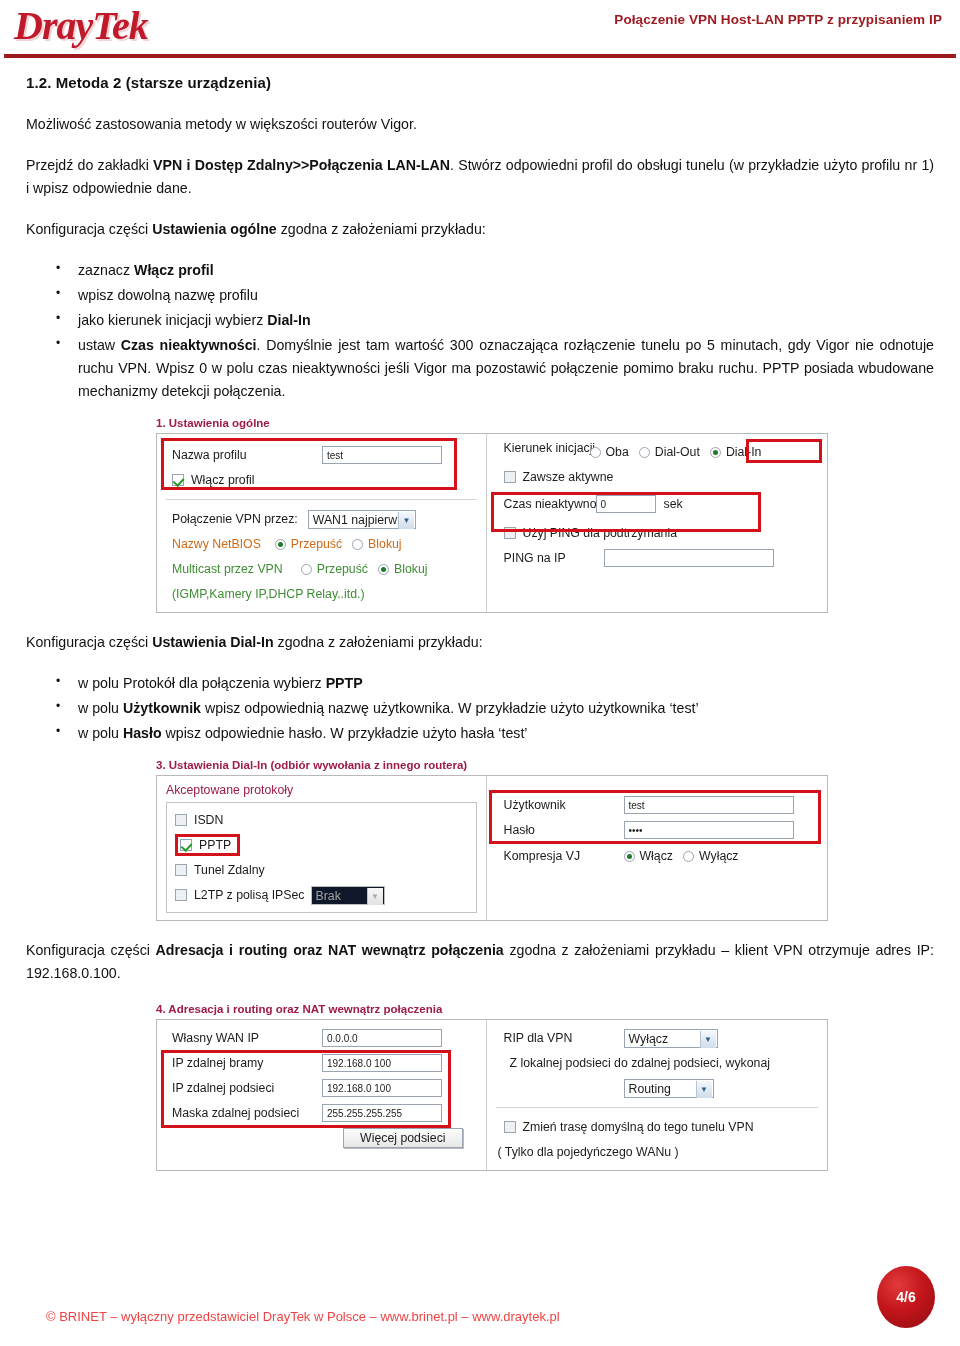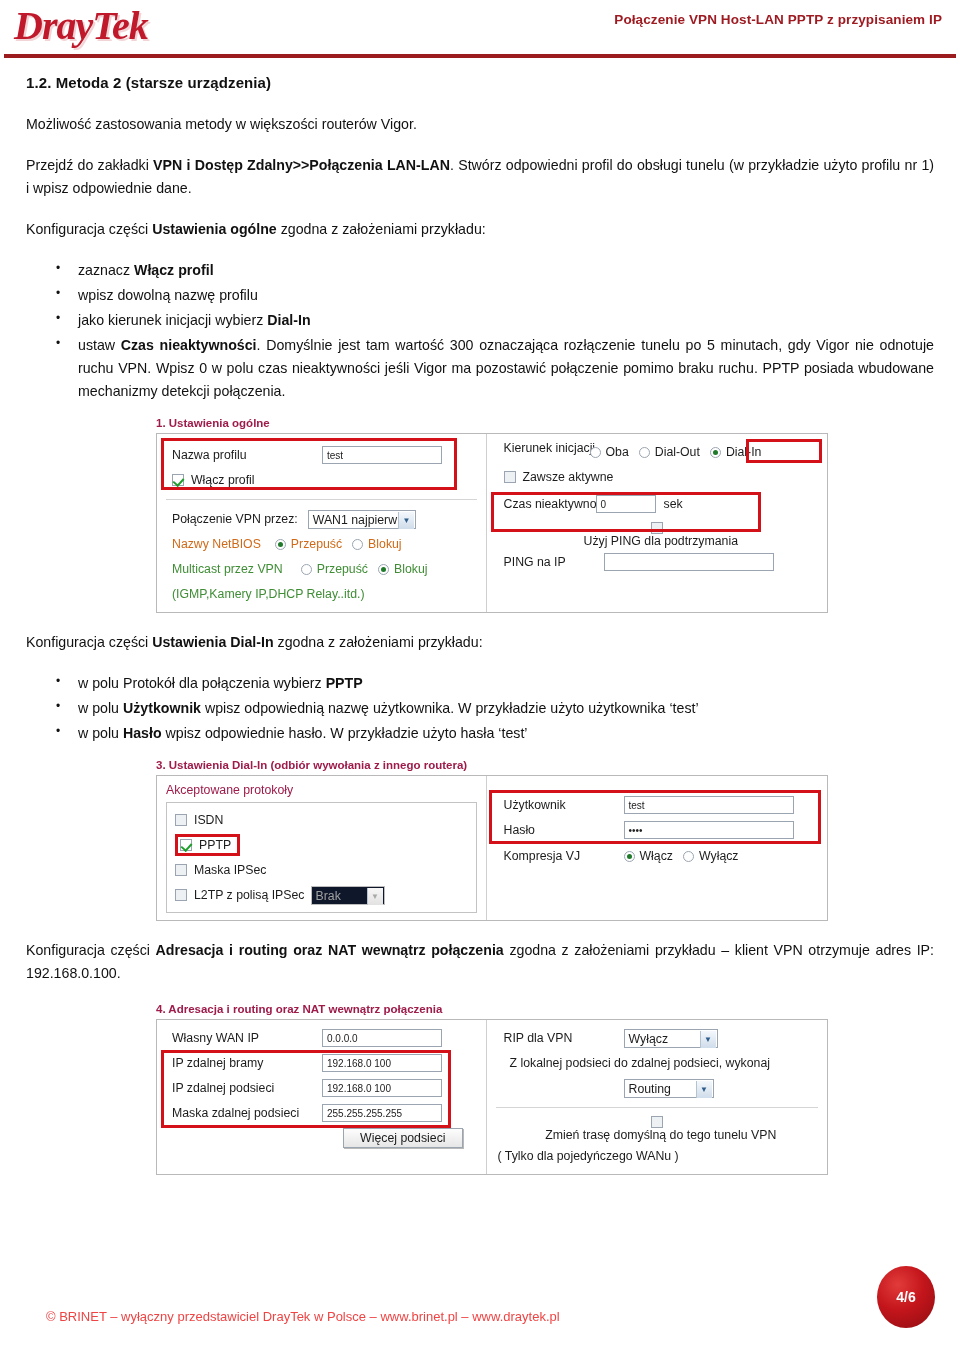--- a/index.html
+++ b/index.html
@@ -411,21 +411,21 @@
           <span class="chk grey"></span>
           <span class="lbl">Zawsze aktywne</span>
         </div>
 
         <div class="row" style="padding-left:8px;margin-top:5px;">
           <span class="lbl" style="width:92px;line-height:1.15;">Czas nieaktywności</span>
           <span class="txtbox w60">0</span>
           <span style="margin-left:8px;">sek</span>
         </div>
 
-        <div class="row" style="padding-left:8px;margin-top:7px;flex-direction:column;">
+        <div class="row" style="padding-left:8px;margin-top:7px;">
           <span class="chk grey"></span>
           <span class="lbl">Użyj PING dla podtrzymania</span>
         </div>
 
         <div class="row" style="padding-left:8px;margin-bottom:0;">
           <span class="lbl w100">PING na IP</span>
           <span class="txtbox w170 empty"></span>
         </div>
       </div>
     </div>
@@ -452,21 +452,21 @@
             <span class="lbl">ISDN</span>
           </div>
           <div class="row">
             <span class="hl-inline" style="padding:1px 6px 1px 2px;display:inline-flex;align-items:center;">
               <span class="chk checked"></span>
               <span class="lbl">PPTP</span>
             </span>
           </div>
           <div class="row">
             <span class="chk grey"></span>
-            <span class="lbl">Maska IPSec</span>
+            <span class="lbl">Tunel Zdalny</span>
           </div>
           <div class="row" style="margin-bottom:0;">
             <span class="chk grey"></span>
             <span class="lbl" style="margin-right:6px;">L2TP z polisą IPSec</span>
             <span class="selbox disabled" style="width:74px;"><span>Brak</span><span class="arrow">▼</span></span>
           </div>
         </div>
       </div>
 
       <div class="fig-col right" style="padding-top:18px;">
@@ -534,21 +534,21 @@
         </div>
         <div class="row" style="padding-left:14px;">
           <span class="lbl">Z lokalnej podsieci do zdalnej podsieci, wykonaj</span>
         </div>
         <div class="row" style="padding-left:128px;">
           <span class="selbox" style="width:90px;"><span>Routing</span><span class="arrow">▼</span></span>
         </div>
 
         <div class="divider"></div>
 
-        <div class="row" style="padding-left:8px;flex-direction:column;">
+        <div class="row" style="padding-left:8px;">
           <span class="chk grey"></span>
           <span class="lbl">Zmień trasę domyślną do tego tunelu VPN</span>
         </div>
         <div class="row" style="padding-left:2px;margin-bottom:0;">
           <span class="lbl">( Tylko dla pojedyńczego WANu )</span>
         </div>
       </div>
     </div>
   </div>
 

